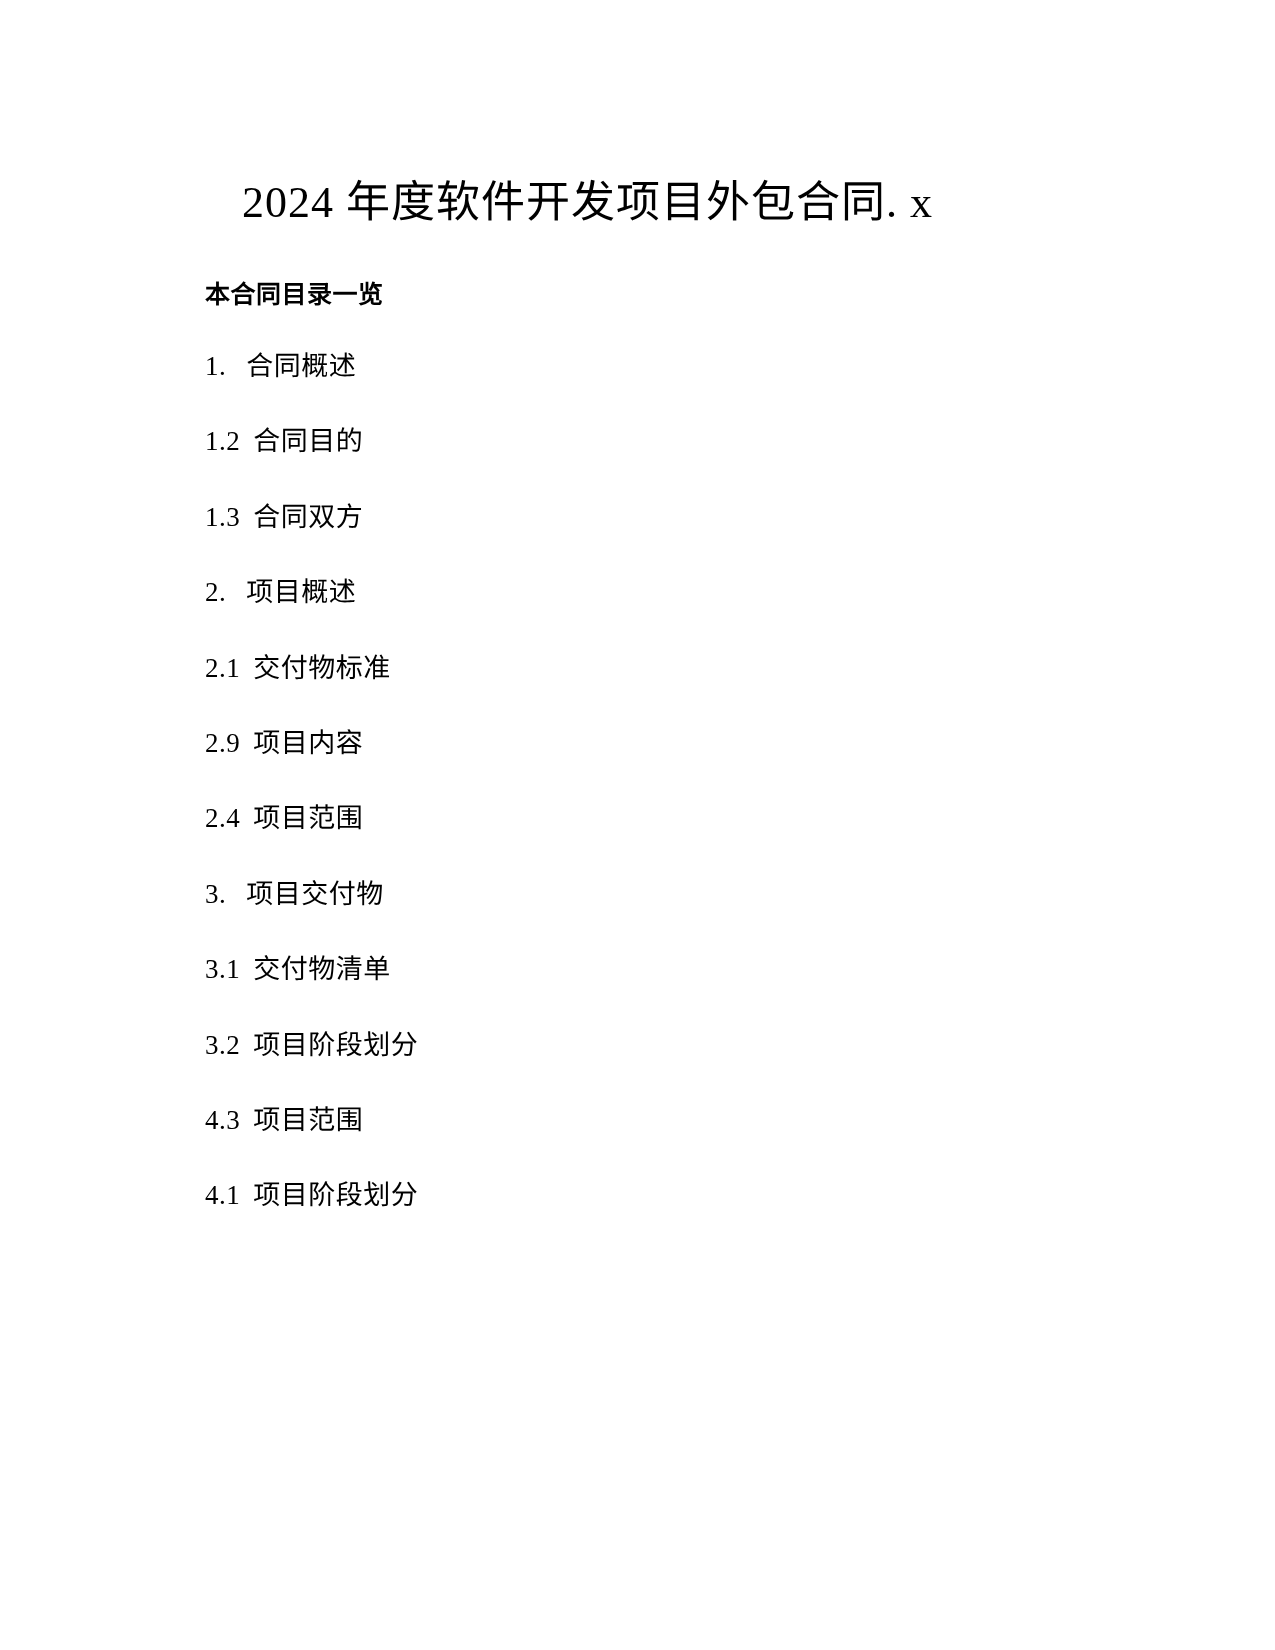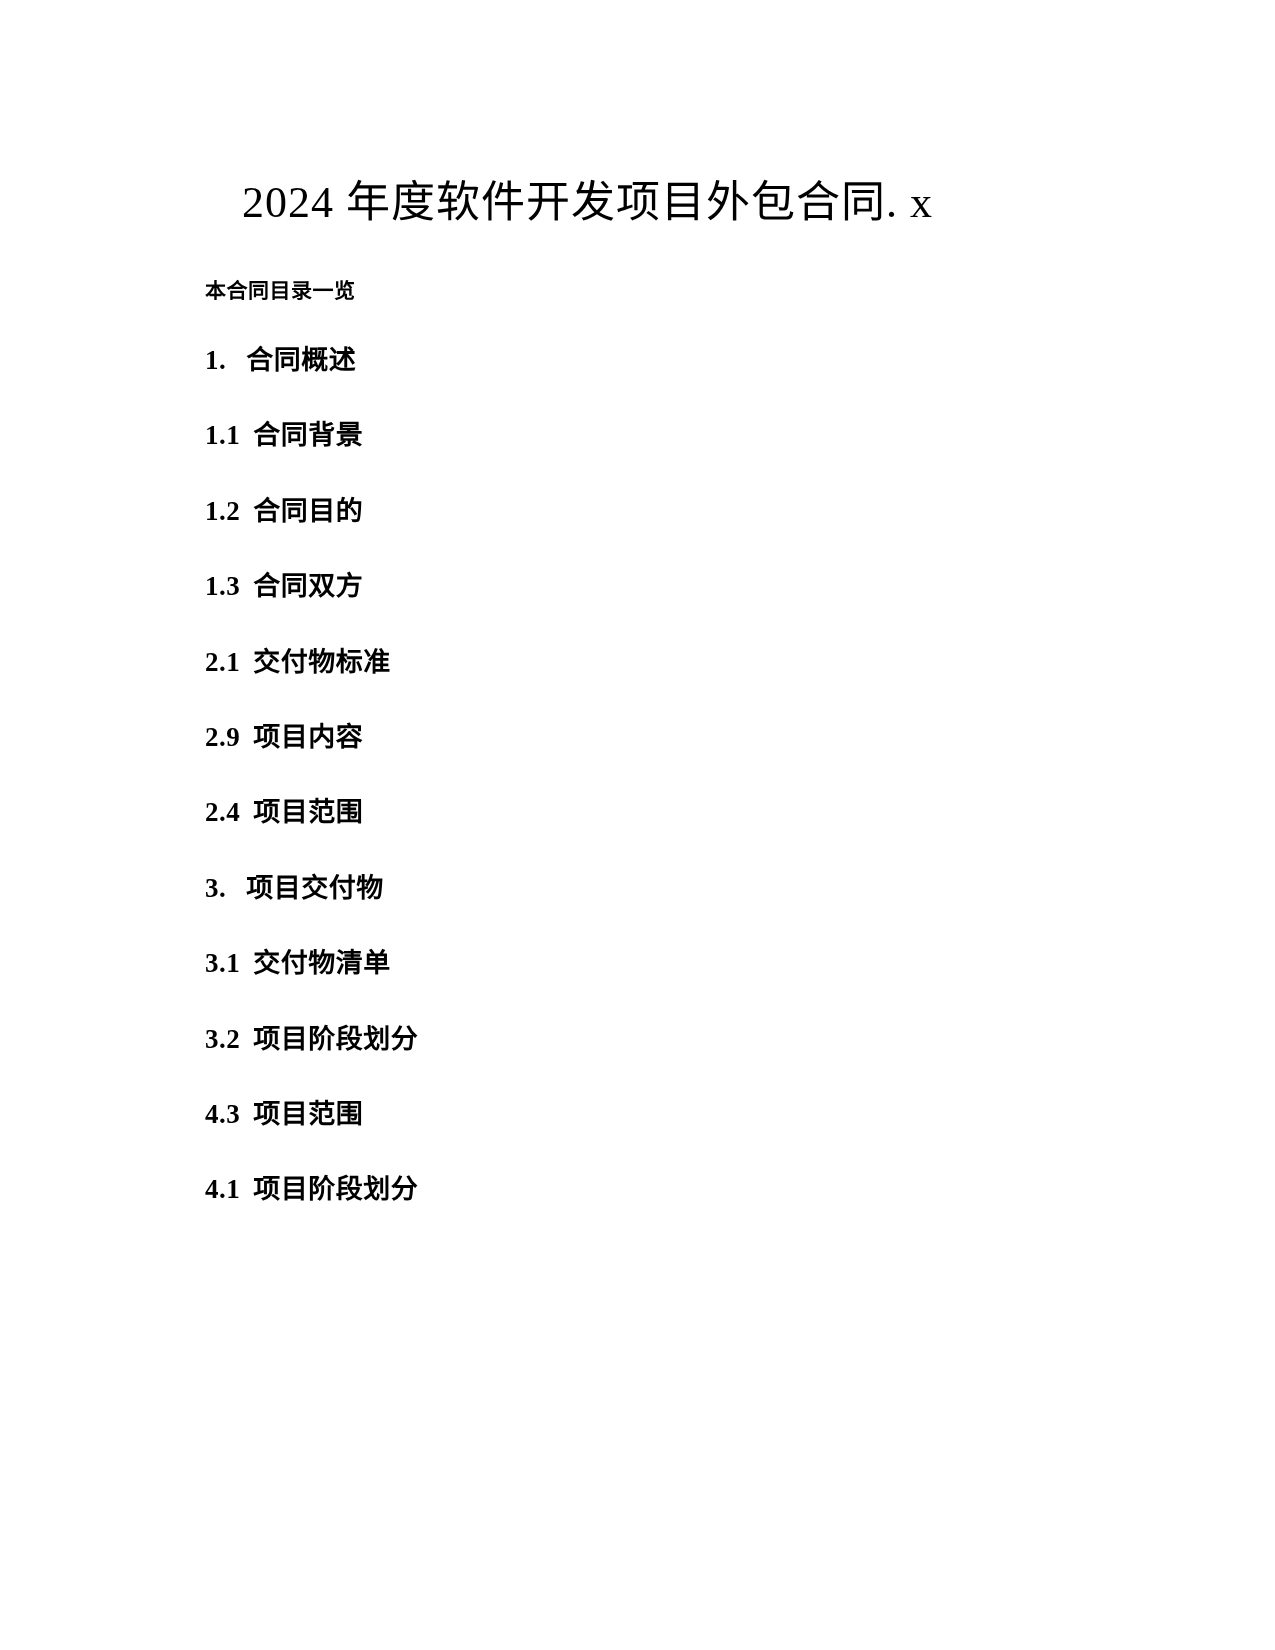--- a/index.html
+++ b/index.html
@@ -27,30 +27,29 @@
     line-height: 1.25;
     font-weight: 400;
     text-align: center;
     letter-spacing: 1px;
     margin: 0 0 44px 0;
     padding-right: 100px;
     white-space: nowrap;
   }
   .toc-heading {
     font-family: "Liberation Sans", "DejaVu Sans", sans-serif;
-    font-size: 21px;
+    font-size: 25px;
     font-weight: 700;
     letter-spacing: 0.5px;
     margin: 0 0 40px 0;
   }
   .toc-list {
     list-style: none;
     margin: 0;
     padding: 0;
-    font-weight: bold;
   }
   .toc-item {
     font-family: "Liberation Serif", "DejaVu Serif", serif;
     font-size: 27px;
     line-height: 1.2;
     letter-spacing: 0.5px;
     margin: 0 0 43px 0;
     white-space: nowrap;
   }
   .toc-item .num {
@@ -68,23 +67,23 @@
 <body>
 
 <div class="page">
 
   <h1 class="doc-title">2024 年度软件开发项目外包合同. x</h1>
 
   <h2 class="toc-heading">本合同目录一览</h2>
 
   <ul class="toc-list">
       <li class="toc-item level1"><span class="num">1.</span><span class="sep"></span><span class="label">合同概述</span></li>
-      <li class="toc-item level2"><span class="num">1.1</span><span class="sep"></span><span class="label">合同背景</span></li>
       <li class="toc-item level2"><span class="num">1.2</span><span class="sep"></span><span class="label">合同目的</span></li>
       <li class="toc-item level2"><span class="num">1.3</span><span class="sep"></span><span class="label">合同双方</span></li>
+      <li class="toc-item level1"><span class="num">2.</span><span class="sep"></span><span class="label">项目概述</span></li>
       <li class="toc-item level2"><span class="num">2.1</span><span class="sep"></span><span class="label">交付物标准</span></li>
       <li class="toc-item level2"><span class="num">2.9</span><span class="sep"></span><span class="label">项目内容</span></li>
       <li class="toc-item level2"><span class="num">2.4</span><span class="sep"></span><span class="label">项目范围</span></li>
       <li class="toc-item level1"><span class="num">3.</span><span class="sep"></span><span class="label">项目交付物</span></li>
       <li class="toc-item level2"><span class="num">3.1</span><span class="sep"></span><span class="label">交付物清单</span></li>
       <li class="toc-item level2"><span class="num">3.2</span><span class="sep"></span><span class="label">项目阶段划分</span></li>
       <li class="toc-item level2"><span class="num">4.3</span><span class="sep"></span><span class="label">项目范围</span></li>
       <li class="toc-item level2"><span class="num">4.1</span><span class="sep"></span><span class="label">项目阶段划分</span></li>
     </ul>
 

